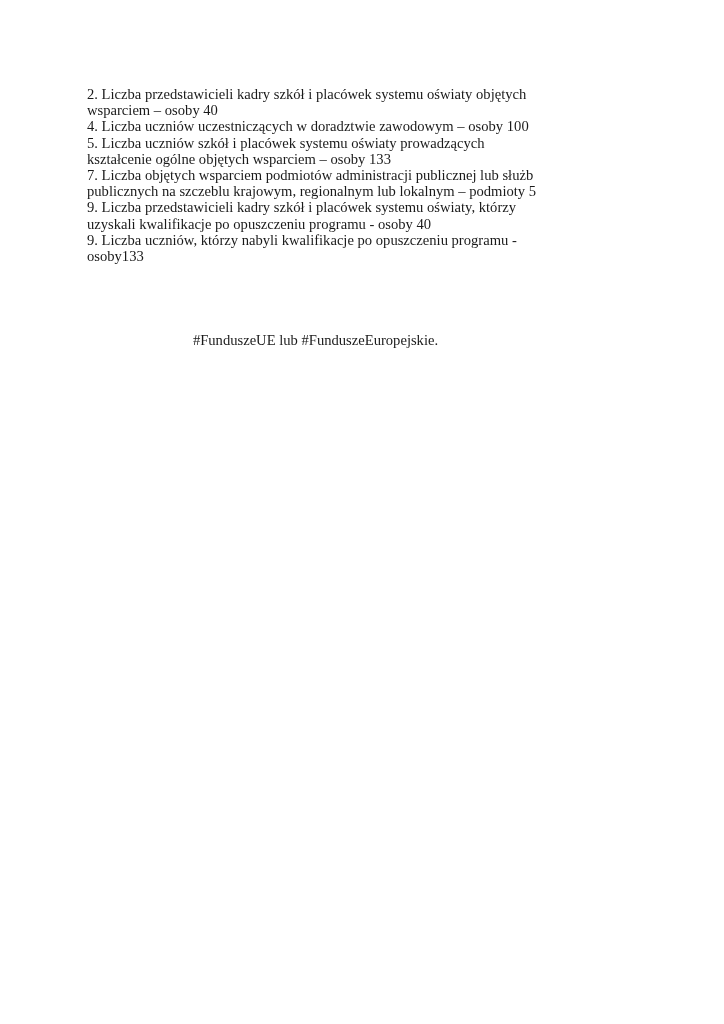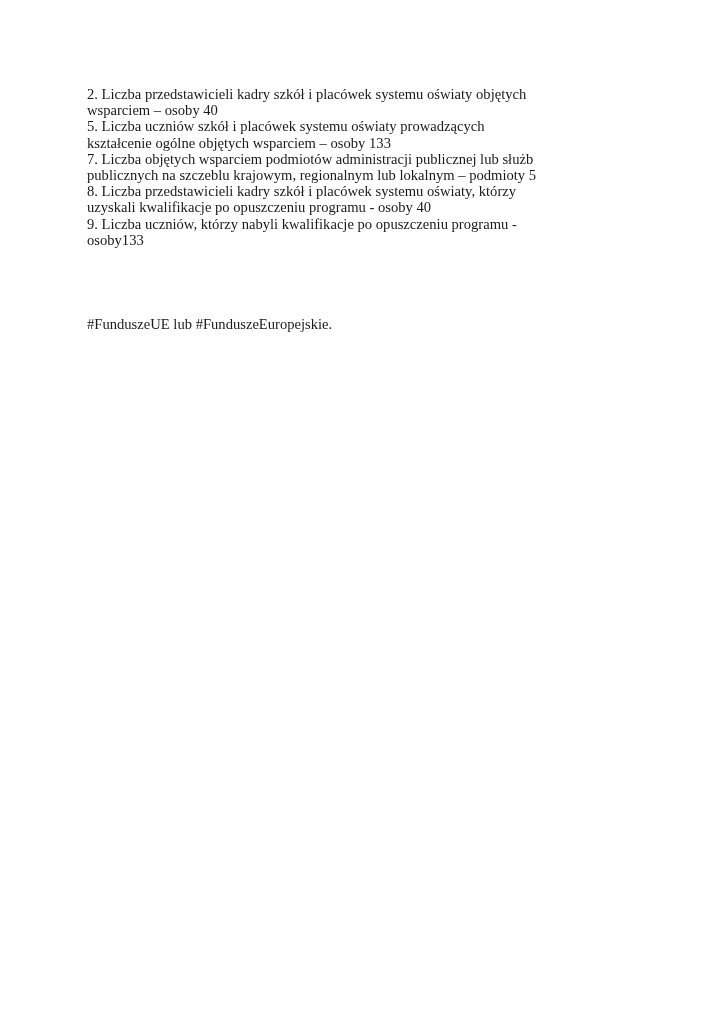--- a/index.html
+++ b/index.html
@@ -46,35 +46,37 @@
     margin: 0 0 16px 0;
     padding: 0;
   }
   .finance-line:last-child {
     margin-bottom: 0;
   }
   .hashtags {
     margin-top: 52px;
     font-size: 14.6px;
     line-height: 16.2px;
+    text-align: center;
   }
   .spacer-blank {
     height: 16px;
   }
 </style>
 </head>
 <body>
 
 <div class="page">
 
   <div class="indicator-list">
     <p class="indicator-item">2. Liczba przedstawicieli kadry szkół i placówek systemu oświaty objętych wsparciem – osoby 40</p>
+    <p class="indicator-item">4. Liczba uczniów uczestniczących w doradztwie zawodowym – osoby 100</p>
     <p class="indicator-item">5. Liczba uczniów szkół i placówek systemu oświaty prowadzących kształcenie ogólne objętych wsparciem – osoby 133</p>
     <p class="indicator-item">7. Liczba objętych wsparciem podmiotów administracji publicznej lub służb publicznych na szczeblu krajowym, regionalnym lub lokalnym – podmioty 5</p>
-    <p class="indicator-item">8. Liczba przedstawicieli kadry szkół i placówek systemu oświaty, którzy uzyskali kwalifikacje po opuszczeniu programu  - osoby 40</p>
+    <p class="indicator-item">9. Liczba przedstawicieli kadry szkół i placówek systemu oświaty, którzy uzyskali kwalifikacje po opuszczeniu programu  - osoby 40</p>
     <p class="indicator-item">9. Liczba uczniów, którzy nabyli kwalifikacje po opuszczeniu programu - osoby133</p>
   </div>
 
   <div class="spacer-blank"></div>
 
 
   <p class="hashtags">#FunduszeUE lub #FunduszeEuropejskie.</p>
 
 </div>
 

